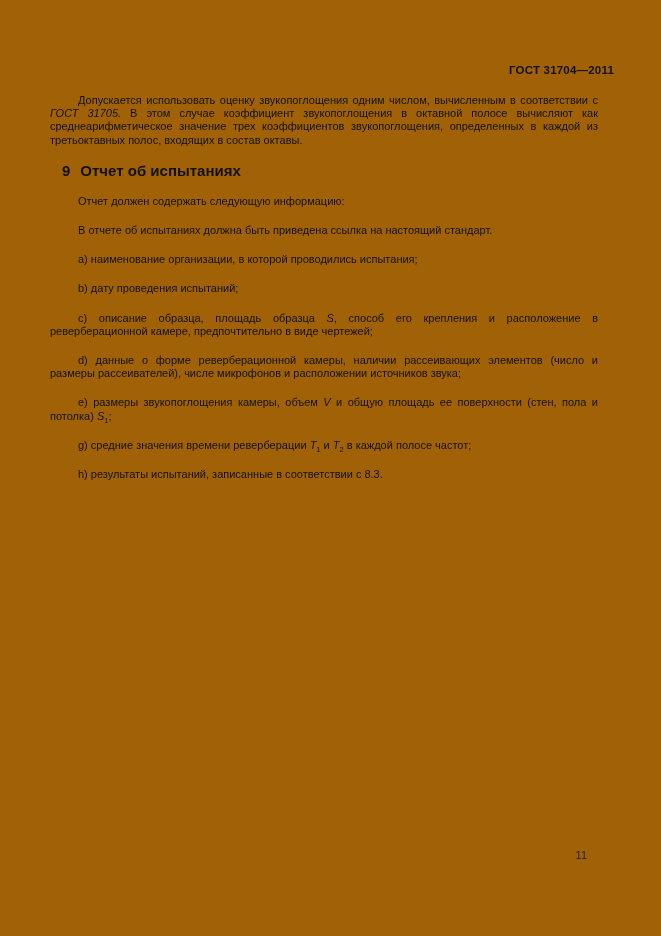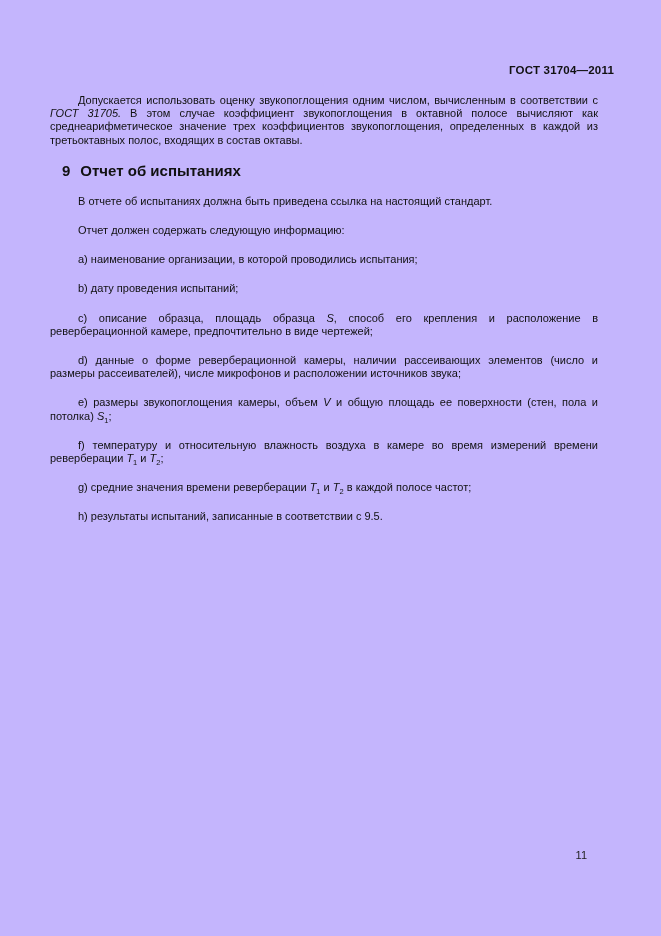--- a/index.html
+++ b/index.html
@@ -8,21 +8,21 @@
     background: #ffffff;
   }
   body {
     font-family: "Liberation Sans", sans-serif;
     color: #111111;
   }
   .page {
     position: relative;
     width: 661px;
     height: 936px;
-    background: #c4b5fd;
+    background: #a16207;
     overflow: hidden;
   }
   .content {
     position: absolute;
     left: 34px;
     top: 64px;
     width: 580px;
   }
   .doc-header {
     text-align: right;
@@ -79,31 +79,30 @@
     <div class="doc-header">
       <span>ГОСТ 31704—2011</span>
     </div>
 
     <p class="para"><span>Допускается использовать оценку звукопоглощения одним числом, вычисленным в соответствии с </span><span class="it">ГОСТ 31705.</span><span> В этом случае коэффициент звукопоглощения в октавной полосе вычисляют как среднеарифметическое значение трех коэффициентов звукопоглощения, определенных в каждой из третьоктавных полос, входящих в состав октавы.</span></p>
 
     <h2 class="section-heading">
       <span class="sec-num">9</span><span>Отчет об испытаниях</span>
     </h2>
 
+    <p class="para">Отчет должен содержать следующую информацию:</p>
+
     <p class="para">В отчете об испытаниях должна быть приведена ссылка на настоящий стандарт.</p>
-
-    <p class="para">Отчет должен содержать следующую информацию:</p>
 
     <div class="items">
       <p class="para"><span>a) наименование организации, в которой проводились испытания;</span></p>
       <p class="para"><span>b) дату проведения испытаний;</span></p>
       <p class="para"><span>c) описание образца, площадь образца </span><span class="it">S</span><span>, способ его крепления и расположение в реверберационной камере, предпочтительно в виде чертежей;</span></p>
       <p class="para"><span>d) данные о форме реверберационной камеры, наличии рассеивающих элементов (число и размеры рассеивателей), числе микрофонов и расположении источников звука;</span></p>
       <p class="para"><span>e) размеры звукопоглощения камеры, объем </span><span class="it">V</span><span> и общую площадь ее поверхности (стен, пола и потолка) </span><span class="it">S</span><sub>1</sub><span>;</span></p>
-      <p class="para"><span>f) температуру и относительную влажность воздуха в камере во время измерений времени реверберации </span><span class="it">T</span><sub>1</sub><span> и </span><span class="it">T</span><sub>2</sub><span>;</span></p>
       <p class="para"><span>g) средние значения времени реверберации </span><span class="it">T</span><sub>1</sub><span> и </span><span class="it">T</span><sub>2</sub><span> в каждой полосе частот;</span></p>
-      <p class="para"><span>h) результаты испытаний, записанные в соответствии с 9.5.</span></p>
+      <p class="para"><span>h) результаты испытаний, записанные в соответствии с 8.3.</span></p>
     </div>
 
   </div>
 
   <div class="page-number">11</div>
 </div>
 
 </body></html>

